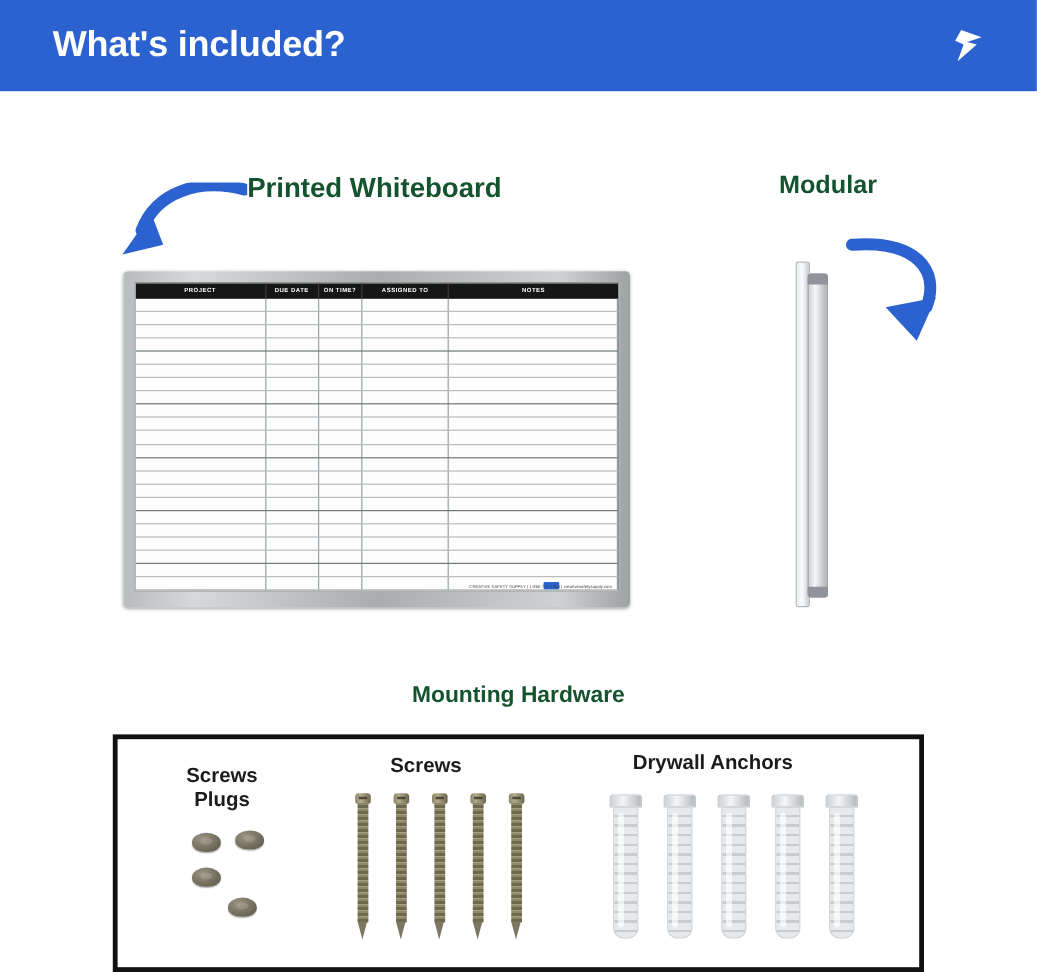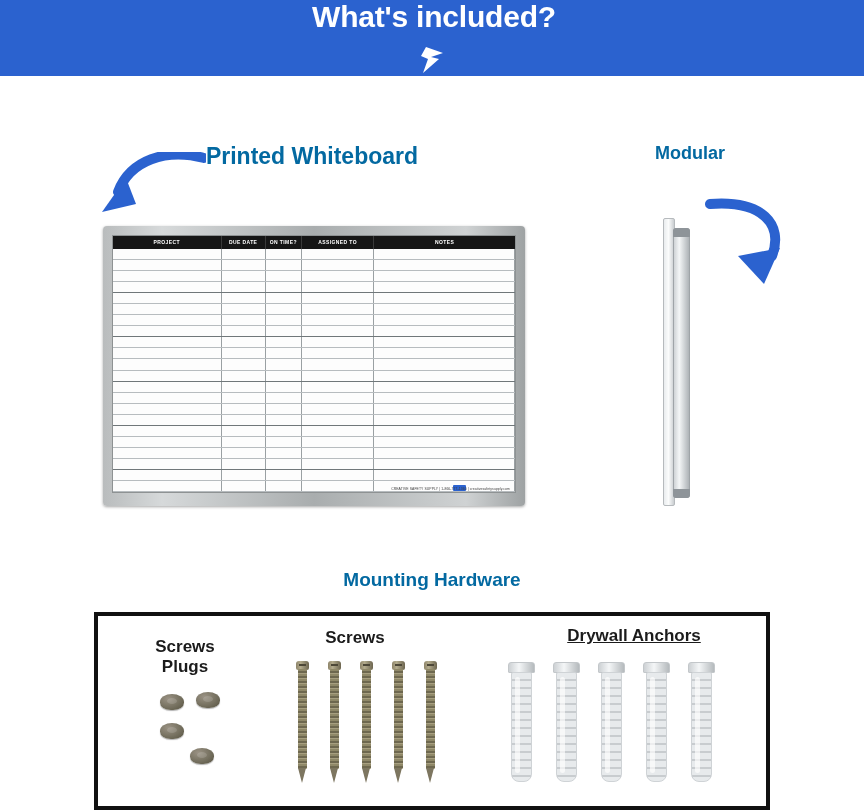--- a/index.html
+++ b/index.html
@@ -20,21 +20,20 @@
     position: absolute;
     left: 0; top: 0;
     width: 864px;
     height: 76px;
     background: #2b62cf;
     display: flex;
     align-items: center;
     justify-content: space-between;
     box-sizing: border-box;
     padding: 0 40px 0 44px;
-    flex-direction: column;
   }
   .header-title {
     color: #ffffff;
     font-size: 30px;
     font-weight: bold;
     letter-spacing: -0.2px;
   }
   .brand {
     display: flex;
     align-items: center;
@@ -60,35 +59,35 @@
     color: #dfe8fb;
     font-size: 12.5px;
     letter-spacing: 0.9px;
     margin-top: 3px;
   }
 
   
   .label {
     position: absolute;
     font-weight: bold;
-    color: #0369a1;
+    color: #14532d;
     text-align: center;
     line-height: 1.18;
   }
   .label-whiteboard {
     left: 192px;
     top: 143px;
     width: 240px;
     font-size: 23px;
   }
   .label-shelf {
     left: 570px;
     top: 143px;
     width: 240px;
-    font-size: 18px;
+    font-size: 21px;
   }
   .label-hardware {
     left: 232px;
     top: 569px;
     width: 400px;
     font-size: 19px;
   }
 
   
   .arrow {
@@ -238,21 +237,21 @@
   .hw-label {
     position: absolute;
     font-weight: bold;
     color: #1b1b1b;
     text-align: center;
     font-size: 17px;
     line-height: 1.16;
   }
   .hw-label-plugs { left: 115px; top: 637px; width: 140px; }
   .hw-label-screws { left: 280px; top: 628px; width: 150px; }
-  .hw-label-anchors { left: 524px; top: 626px; width: 220px; text-decoration: underline; }
+  .hw-label-anchors { left: 484px; top: 626px; width: 220px; }
 
   
   .plug {
     position: absolute;
     width: 24px;
     height: 16px;
     background: radial-gradient(ellipse at 35% 30%, #9a9284 0%, #75705f 55%, #55513f 100%);
     border-radius: 50% 50% 45% 45%;
     box-shadow: 0 1px 1px rgba(0,0,0,0.3);
   }

